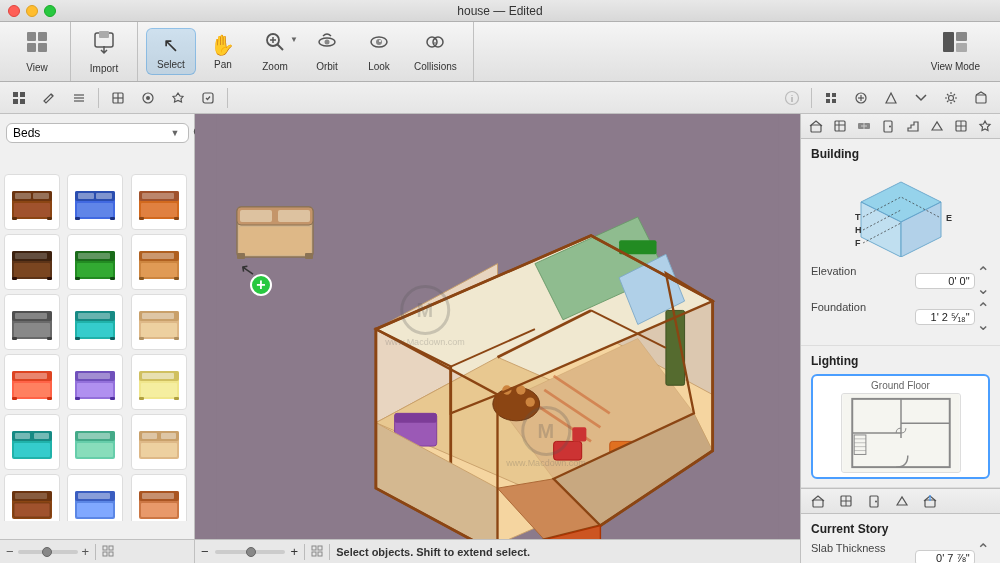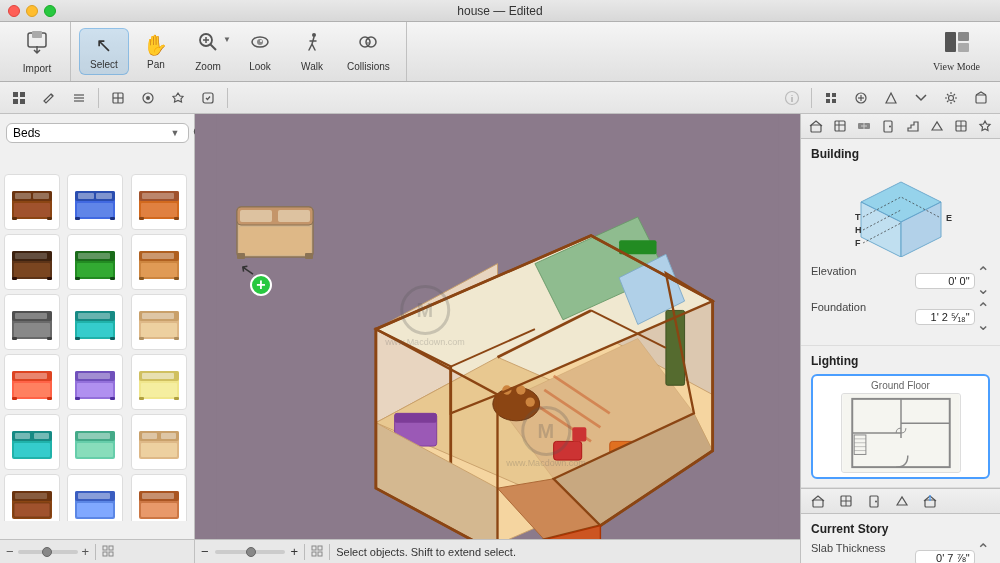--- a/index.html
+++ b/index.html
@@ -40,21 +40,21 @@
       padding: 0 4px;
       flex-shrink: 0;
     }
     .toolbar-group {
       display: flex;
       align-items: center;
       padding: 0 8px;
       border-right: 1px solid #c0c0c0;
       height: 100%;
     }
-    .toolbar-group:last-child { border-right: none; font-family: Liberation Serif, serif; }
+    .toolbar-group:last-child { border-right: none; }
     .toolbar-btn {
       display: flex;
       flex-direction: column;
       align-items: center;
       justify-content: center;
       padding: 4px 8px;
       border-radius: 6px;
       cursor: pointer;
       min-width: 50px;
     }
@@ -159,21 +159,21 @@
     .zoom-slider {
       width: 60px; height: 4px; background: #ccc; border-radius: 2px;
       position: relative;
     }
     .zoom-handle {
       width: 10px; height: 10px; border-radius: 50%;
       background: #888; border: 1px solid #666;
       position: absolute; top: -3px; left: 40%;
     }
     .status-sep { width: 1px; height: 16px; background: #bbb; }
-    .status-msg { font-size: 11px; color: #333; }
+    .status-msg { font-size: 11px; color: #333; font-weight: bold; }
 
     
     #canvas-area {
       flex: 1;
       background: #8b7a8b;
       position: relative;
       overflow: hidden;
     }
 
     
@@ -366,20 +366,33 @@
   <div class="traffic-lights">
     <div class="traffic-light tl-red"></div>
     <div class="traffic-light tl-yellow"></div>
     <div class="traffic-light tl-green"></div>
   </div>
   <span class="title-text">house — Edited</span>
 </div>
 
 <div id="toolbar">
 
+  <div class="toolbar-group">
+    <div class="toolbar-btn">
+      <span class="toolbar-icon">
+        <svg width="24" height="24" viewBox="0 0 24 24">
+            <rect x="2" y="2" width="9" height="9" fill="#888" rx="1"></rect>
+            <rect x="13" y="2" width="9" height="9" fill="#888" rx="1"></rect>
+            <rect x="2" y="13" width="9" height="9" fill="#888" rx="1"></rect>
+            <rect x="13" y="13" width="9" height="9" fill="#888" rx="1"></rect>
+          </svg>
+      </span>
+      <span class="toolbar-label">View</span>
+    </div>
+  </div>
 
   <div class="toolbar-group">
     <div class="toolbar-btn">
       <span class="toolbar-icon">
         <svg width="26" height="26" viewBox="0 0 26 26">
             <rect x="4" y="4" width="18" height="14" rx="2" fill="none" stroke="#555" stroke-width="1.5"></rect>
             <rect x="8" y="2" width="10" height="7" rx="1" fill="#aaa"></rect>
             <path d="M13 17 L13 24 M10 21 L13 24 L16 21" stroke="#555" stroke-width="1.5" fill="none"></path>
           </svg>
       </span>
@@ -404,35 +417,36 @@
             <line x1="6" y1="9" x2="12" y2="9" stroke="#555" stroke-width="1.5"></line>
             <line x1="9" y1="6" x2="9" y2="12" stroke="#555" stroke-width="1.5"></line>
           </svg>
       </span>
       <span class="toolbar-label">Zoom</span>
       <span class="arrow-indicator">▼</span>
     </div>
     <div class="toolbar-btn">
       <span class="toolbar-icon">
         <svg width="22" height="22" viewBox="0 0 22 22">
+            <ellipse cx="11" cy="11" rx="8" ry="4" fill="none" stroke="#555" stroke-width="1.5"></ellipse>
+            <path d="M7 5 Q11 1 15 5" fill="none" stroke="#555" stroke-width="1.5"></path>
+            <circle cx="11" cy="11" r="2.5" fill="#888"></circle>
+          </svg>
+      </span>
+      <span class="toolbar-label">Orbit</span>
+    </div>
+    <div class="toolbar-btn">
+      <span class="toolbar-icon">
+        <svg width="22" height="22" viewBox="0 0 22 22">
             <ellipse cx="11" cy="11" rx="8" ry="5" fill="none" stroke="#555" stroke-width="1.5"></ellipse>
             <circle cx="11" cy="11" r="3" fill="#888"></circle>
             <circle cx="12" cy="10" r="1" fill="white"></circle>
           </svg>
       </span>
       <span class="toolbar-label">Look</span>
-    </div>
-    <div class="toolbar-btn">
-      <span class="toolbar-icon">
-        <svg width="22" height="22" viewBox="0 0 22 22">
-            <circle cx="13" cy="4" r="2" fill="#555"></circle>
-            <path d="M13 6 L11 13 M11 13 L8 19 M11 13 L14 19 M9 10 L15 10" fill="none" stroke="#555" stroke-width="1.5" stroke-linecap="round"></path>
-          </svg>
-      </span>
-      <span class="toolbar-label">Walk</span>
     </div>
     <div class="toolbar-btn">
       <span class="toolbar-icon">
         <svg width="22" height="22" viewBox="0 0 22 22">
             <circle cx="8" cy="11" r="5" fill="none" stroke="#555" stroke-width="1.5"></circle>
             <circle cx="14" cy="11" r="5" fill="none" stroke="#555" stroke-width="1.5"></circle>
             <path d="M11 7 L11 15" stroke="#555" stroke-width="1" stroke-dasharray="2,2"></path>
           </svg>
       </span>
       <span class="toolbar-label">Collisions</span>

